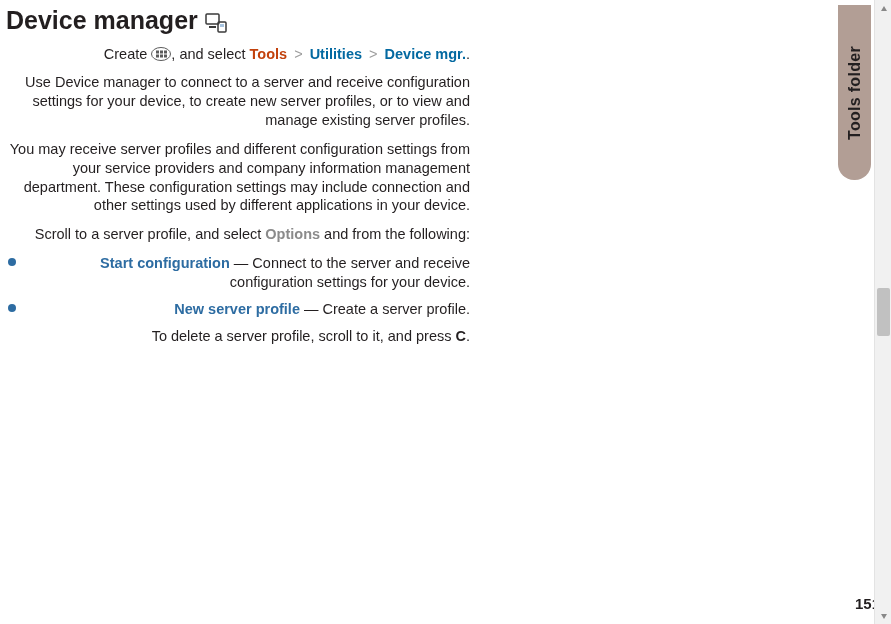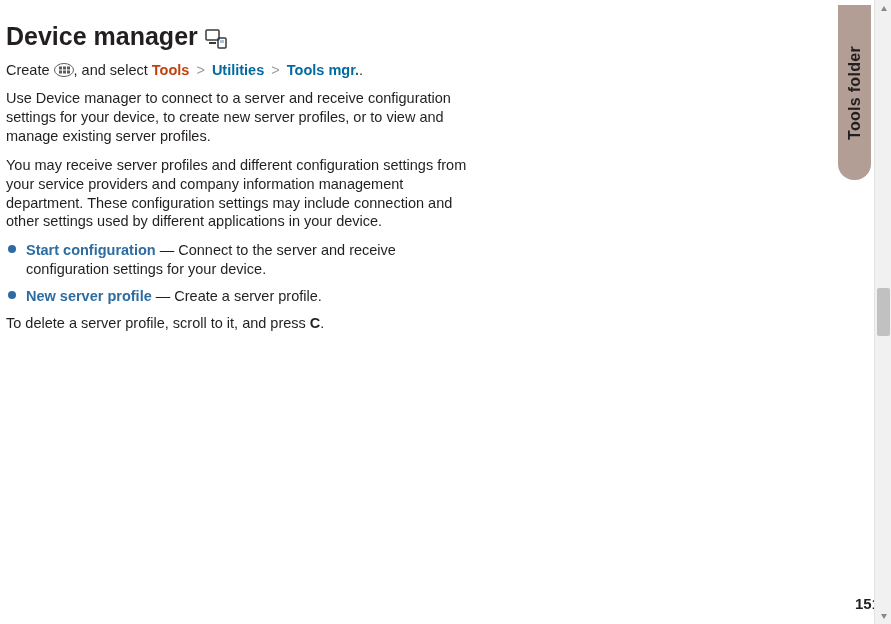--- a/index.html
+++ b/index.html
@@ -6,24 +6,25 @@
     body {
       width: 891px;
       height: 624px;
       background: #ffffff;
       font-family: Verdana, Geneva, sans-serif;
       position: relative;
       overflow: hidden;
     }
     .page-content {
       width: 470px;
-      padding: 20px 0 0 6px;
+      padding: 4px 0 0 6px;
       color: #231f20;
       font-size: 14.5px;
       line-height: 1.3;
+      text-align: right;
     }
     .heading {
       font-size: 25px;
       font-weight: bold;
       margin-bottom: 8px;
       display: flex;
       align-items: center;
       gap: 6px;
     }
     .heading-icon svg {
@@ -172,27 +173,30 @@
         <rect x="9" y="3.5" width="3" height="3" fill="#5b5b5b"></rect>
         <rect x="5" y="7.5" width="3" height="3" fill="#5b5b5b"></rect>
         <rect x="9" y="7.5" width="3" height="3" fill="#5b5b5b"></rect>
         <rect x="13" y="3.5" width="3" height="3" fill="#5b5b5b"></rect>
         <rect x="13" y="7.5" width="3" height="3" fill="#5b5b5b"></rect>
       </svg>
     </span><span>, and select </span><span class="nav-label">Tools</span>
     <span class="nav-sep">&gt;</span>
     <span class="nav-link">Utilities</span>
     <span class="nav-sep">&gt;</span>
-    <span class="nav-link">Tools mgr.</span><span>.</span>
+    <span class="nav-link">Device mgr.</span><span>.</span>
   </p>
 
   <p class="para">Use Device manager to connect to a server and receive configuration settings for your device, to create new server profiles, or to view and manage existing server profiles.</p>
 
   <p class="para">You may receive server profiles and different configuration settings from your service providers and company information management department. These configuration settings may include connection and other settings used by different applications in your device.</p>
 
+  <p class="para">
+    <span>Scroll to a server profile, and select </span><span class="bold-gray">Options</span><span> and from the following:</span>
+  </p>
 
   <ul class="options">
     <li>
       <span class="bullet"></span>
       <span class="opt-name">Start configuration</span><span> — Connect to the server and receive configuration settings for your device.</span>
     </li>
     <li>
       <span class="bullet"></span>
       <span class="opt-name">New server profile</span><span> — Create a server profile.</span>
     </li>

